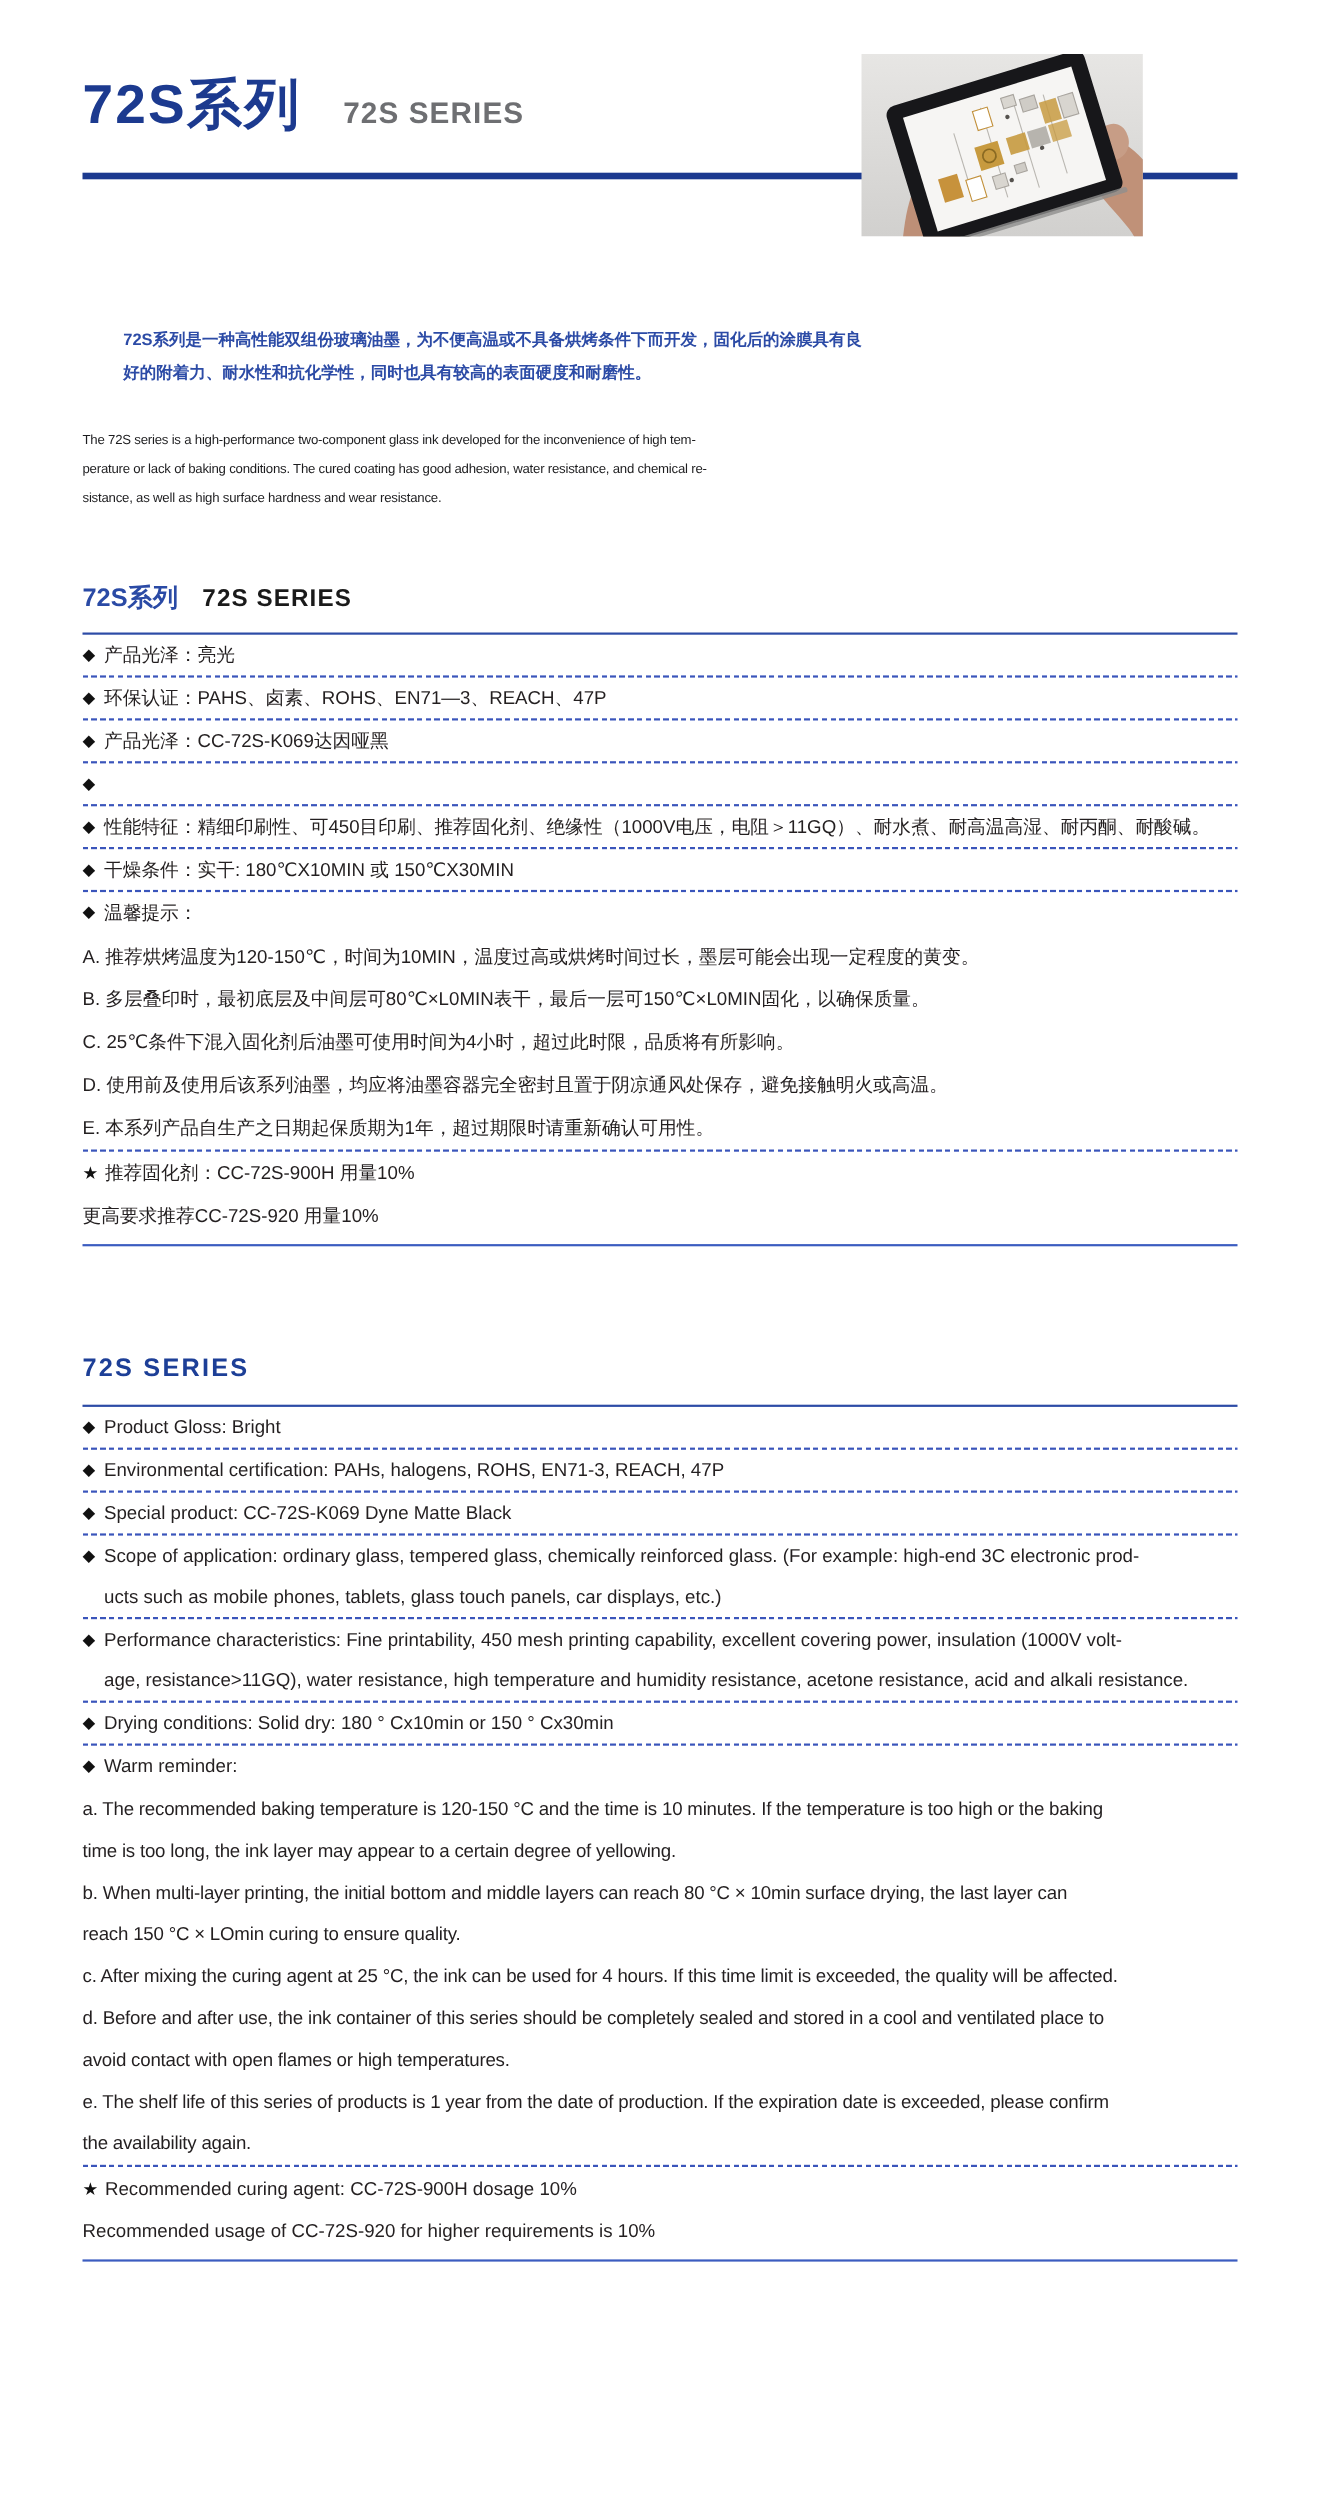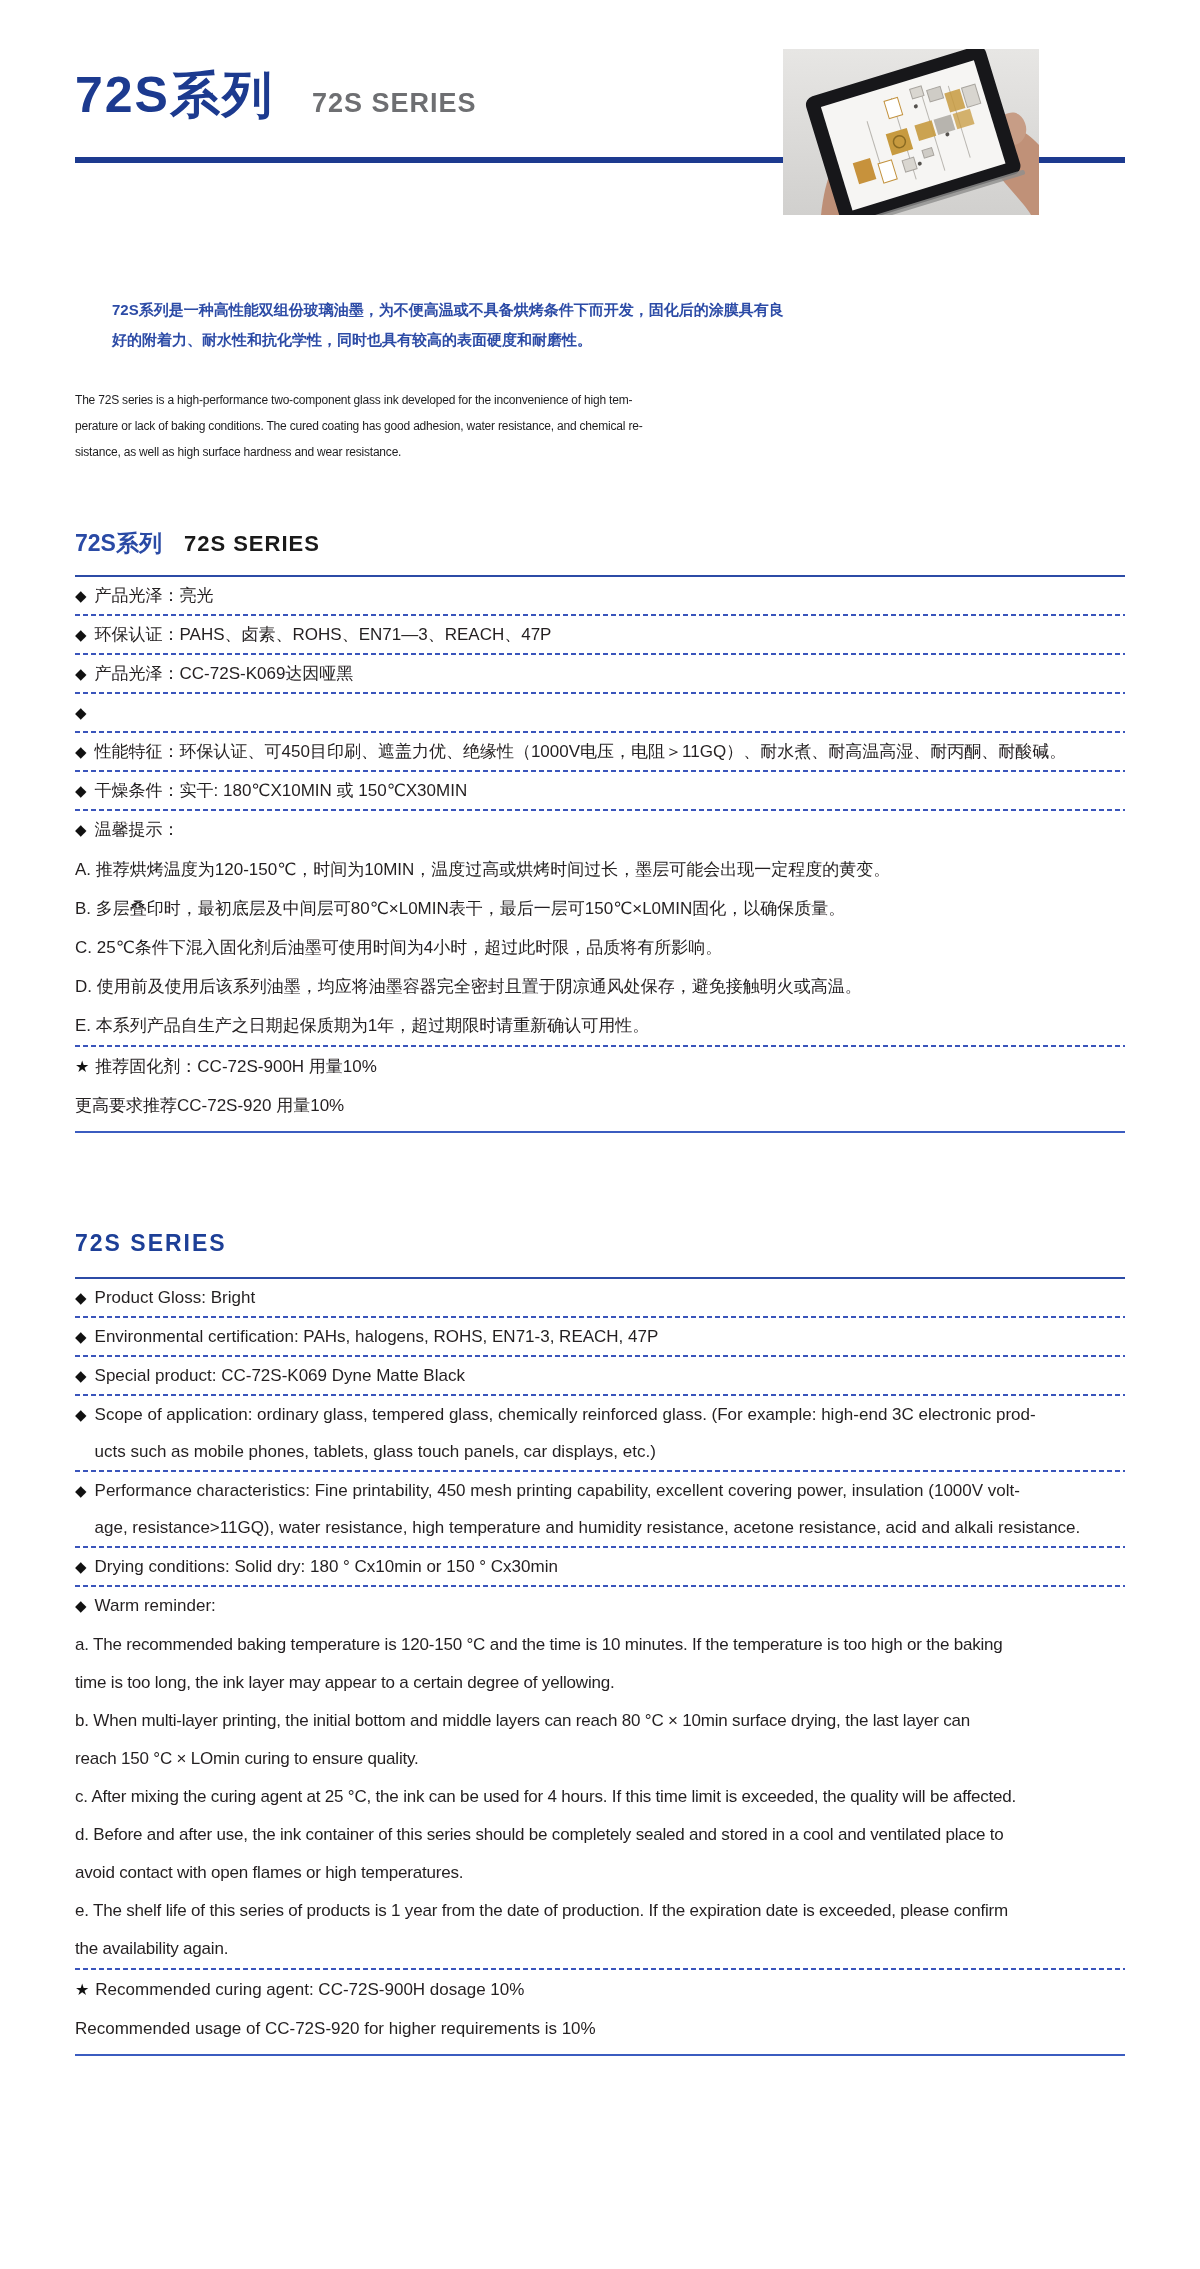--- a/index.html
+++ b/index.html
@@ -132,21 +132,21 @@
   </div>
   <div class="dashed"></div>
 
   <div class="row">
     <span class="bullet">◆</span>
   </div>
   <div class="dashed"></div>
 
   <div class="row">
     <span class="bullet">◆</span>
-    <span class="txt">性能特征：环保认证、可450目印刷、遮盖力优、绝缘性（1000V电压，电阻＞11GQ）、耐水煮、耐高温高湿、耐丙酮、耐酸碱。</span>
+    <span class="txt">性能特征：精细印刷性、可450目印刷、推荐固化剂、绝缘性（1000V电压，电阻＞11GQ）、耐水煮、耐高温高湿、耐丙酮、耐酸碱。</span>
   </div>
   <div class="dashed"></div>
 
   <div class="row">
     <span class="bullet">◆</span>
     <span class="txt">干燥条件：实干: 180℃X10MIN 或 150℃X30MIN</span>
   </div>
   <div class="dashed"></div>
 
   <div class="row">

